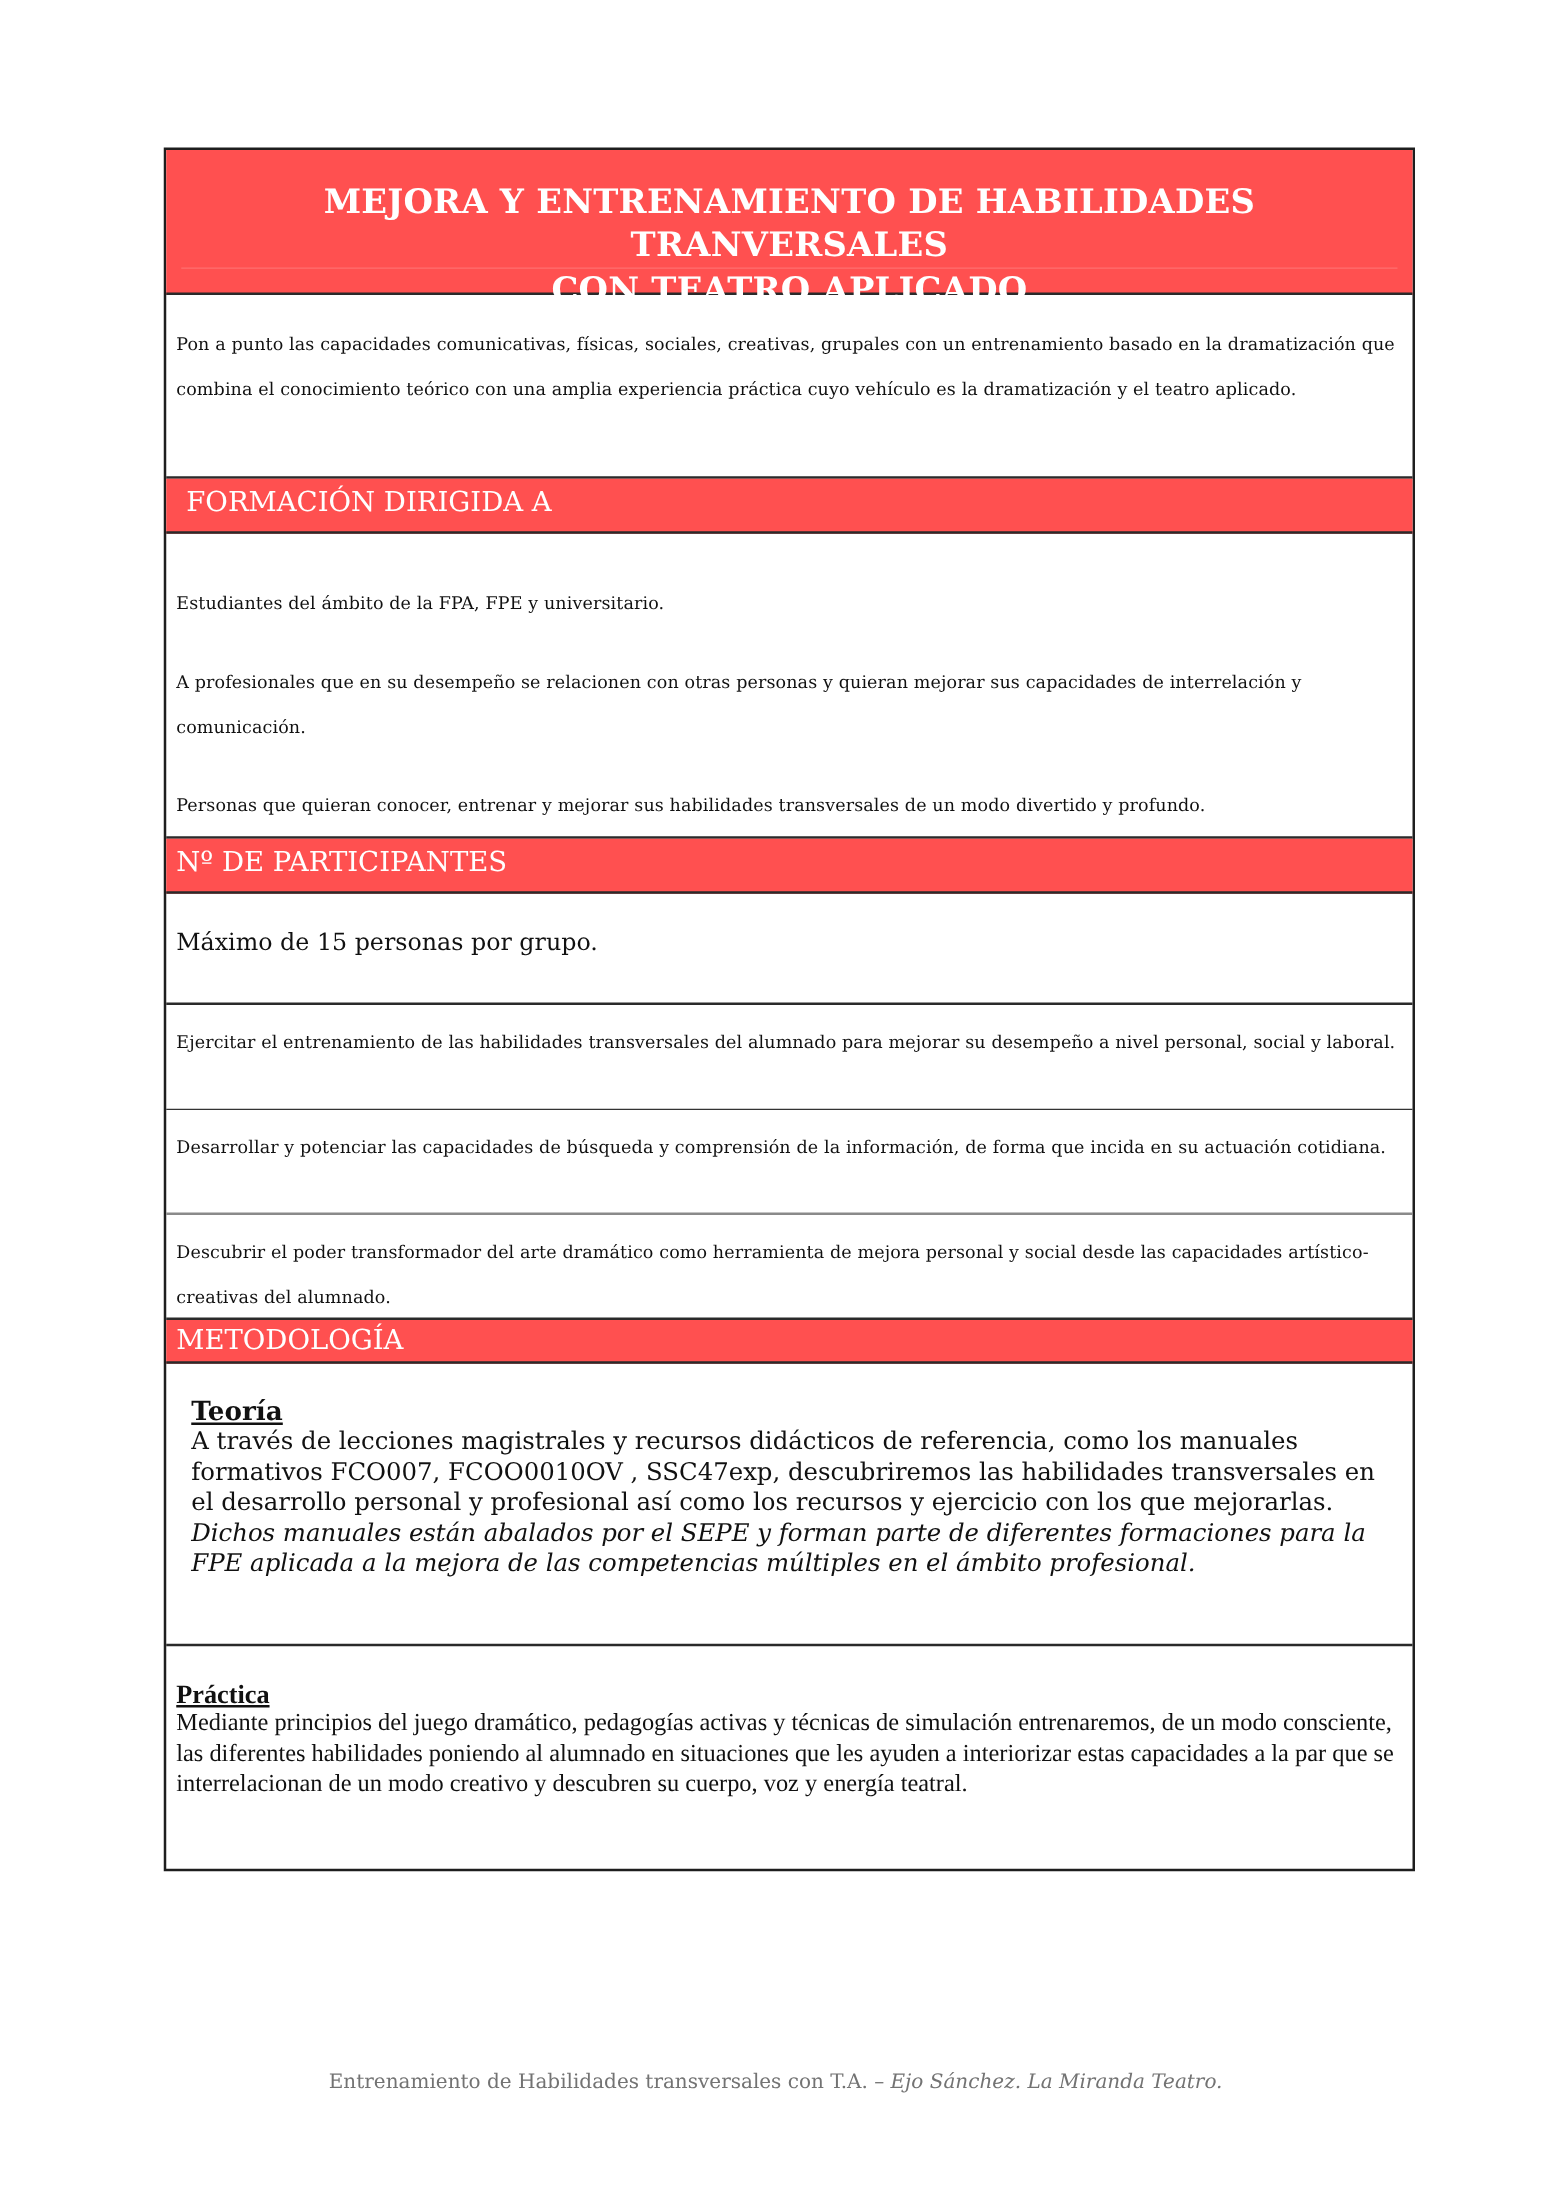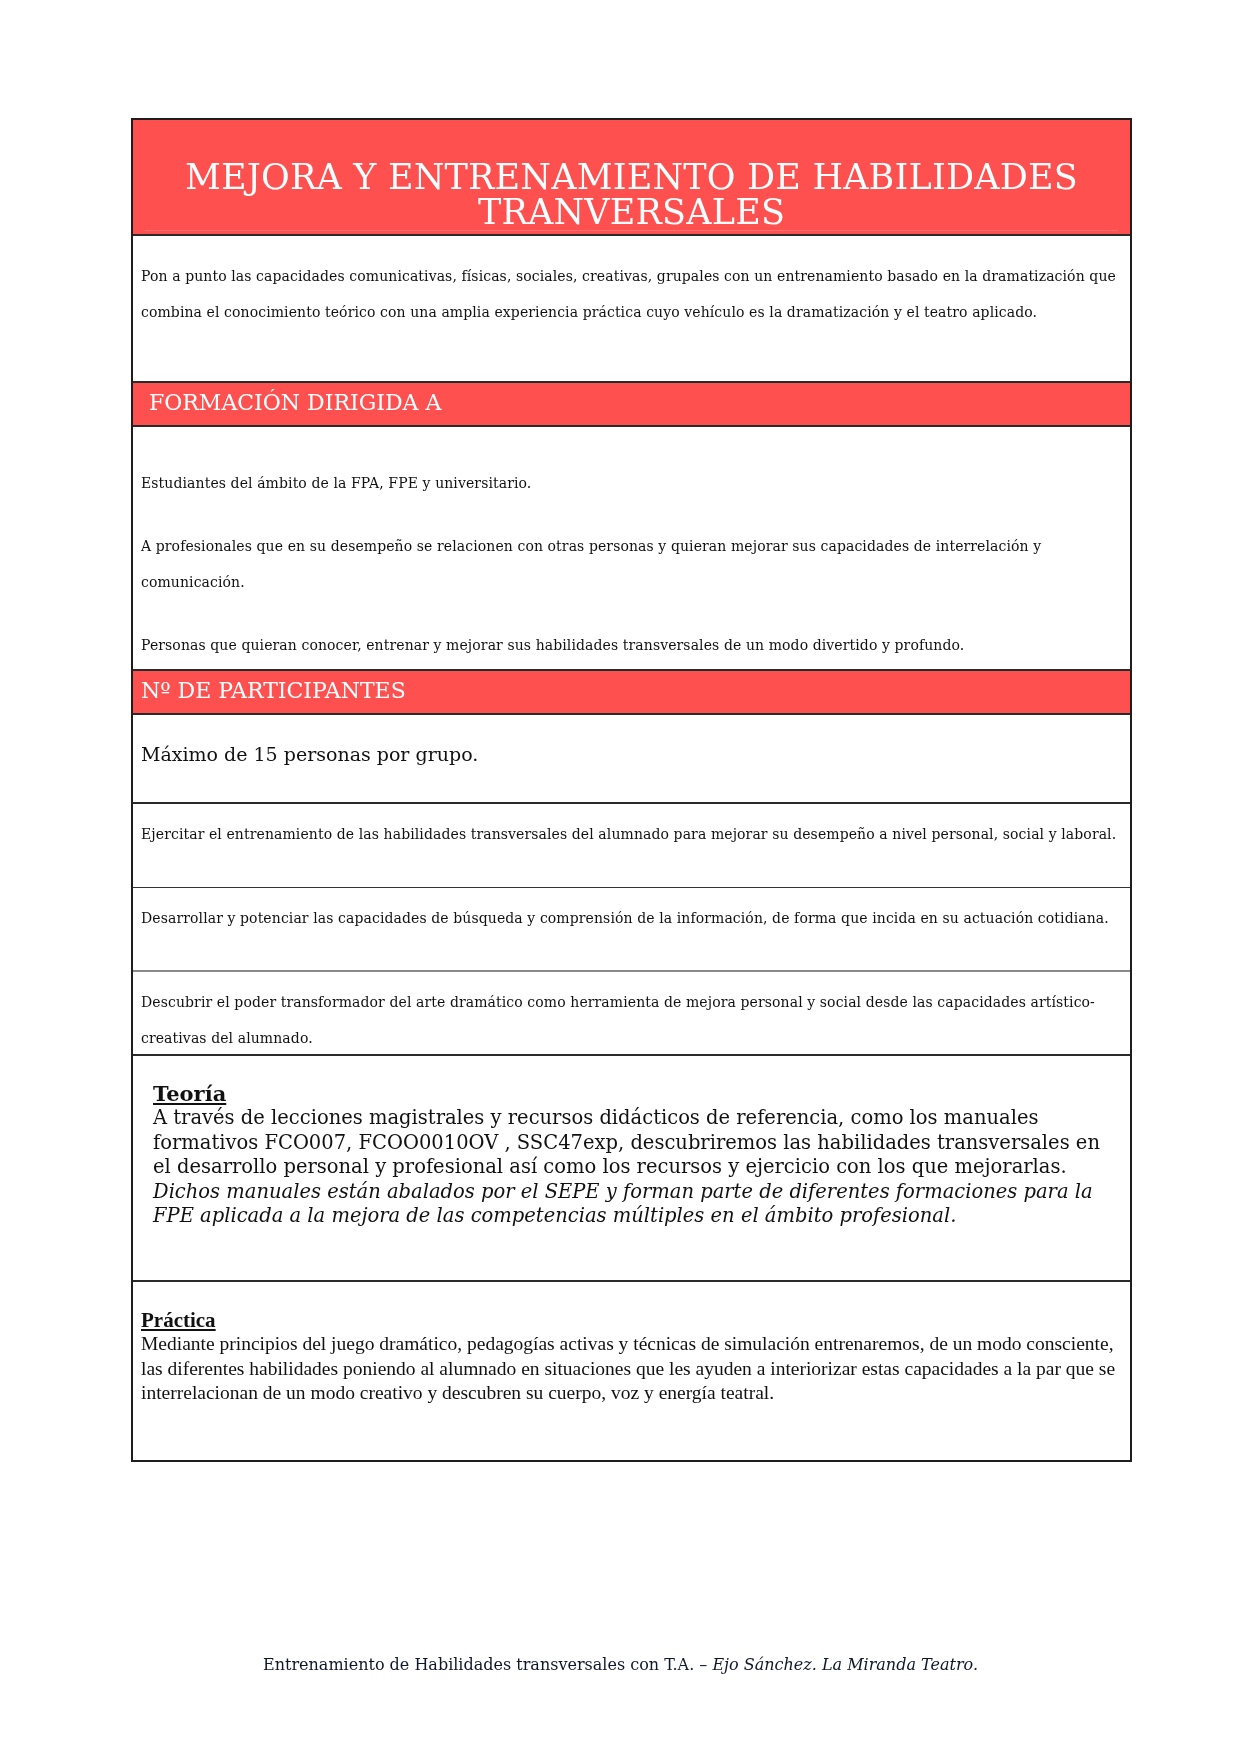--- a/index.html
+++ b/index.html
@@ -11,23 +11,23 @@
     .sheet {
       position: absolute; left: 131px; top: 118px; width: 997px;
       border: 2px solid #1e1e1e;
       box-sizing: content-box;
     }
     .row { position: relative; box-sizing: border-box; border-bottom: 2px solid #2a2a2a; }
     .row:last-child { border-bottom: none; font-family: Liberation Serif, serif; }
     .red { background: #ff5050; color: #ffffff; }
     .title-row { height: 116px; padding-top: 24px; text-align: center; }
     .title-line {
-      display: block; font-size: 35px; letter-spacing: 0.2px; line-height: 35px;
-      font-family: "DejaVu Serif", serif; font-weight: normal;
-      border-bottom: 1px solid rgba(255,255,255,0.18); margin: 16px 12px;
+      display: block; font-size: 27px; letter-spacing: 0.2px; line-height: 35px;
+      font-family: "DejaVu Serif", serif; font-weight: bold;
+      border-bottom: 1px solid rgba(255,255,255,0.18); margin: 0 12px;
     }
     .intro-row { height: 147px; padding: 22px 8px 0 8px; }
     .body-text { font-size: 14px; line-height: 36px; letter-spacing: 0.1px; }
     .sec-head { font-size: 22px; line-height: 40px; padding-left: 8px; height: 44px; }
     .sec-head.indent { padding-left: 16px; }
     .sec-head.small { height: 40px; line-height: 37px; }
     .sec-head.smaller { height: 35px; line-height: 33px; }
     .audience-row { height: 244px; padding: 22px 8px 0 8px; }
     .audience-row p { margin: 16px 0 27px 0; }
     .participants-row { height: 89px; padding: 26px 8px 0 8px; }
@@ -36,21 +36,21 @@
     .obj-row.gray-line { border-bottom: 2px solid #8a8a8a; }
     .obj-row.last { border-bottom: 2px solid #2a2a2a; }
     .method-intro { height: 45px; padding: 7px 8px 0 8px; font-weight: bold; font-size: 21px; line-height: 27px; }
     .teoria-row { height: 226px; padding: 26px 8px 0 20px; }
     .practica-row { height: 178px; padding: 26px 8px 0 8px; }
     .sub-title { font-weight: bold; text-decoration: underline; font-size: 21px; line-height: 24px; display: block; }
     .small-text { font-size: 19.5px; line-height: 24.5px; display: block; }
     .italic { font-style: italic; }
     .footer {
       position: absolute; left: 0; width: 1241px; top: 1655px; text-align: center;
-      font-size: 16px; color: #0f172a;
+      font-size: 16px; color: #737373;
     }
   </style>
 </head>
 <body>
 
 <div class="sheet">
 
   <div class="row red title-row">
     <span class="title-line">MEJORA Y ENTRENAMIENTO DE HABILIDADES TRANVERSALES</span>
     <span class="title-line">CON TEATRO APLICADO</span>
@@ -67,20 +67,21 @@
 
   <div class="row red sec-head">Nº DE PARTICIPANTES</div>
   <div class="row participants-row">
     <span class="participants-text">Máximo de 15 personas por grupo.</span>
   </div>
 
   <div class="row obj-row body-text">Ejercitar el entrenamiento de las habilidades transversales del alumnado para mejorar su desempeño a nivel personal, social y laboral.</div>
   <div class="row obj-row gray-line body-text">Desarrollar y potenciar las capacidades de búsqueda y comprensión de la información, de forma que incida en su actuación cotidiana.</div>
   <div class="row obj-row last body-text">Descubrir el poder transformador del arte dramático como herramienta de mejora personal y social desde las capacidades artístico-creativas del alumnado.</div>
 
+  <div class="row red sec-head smaller">METODOLOGÍA</div>
 
   <div class="row teoria-row">
     <span class="sub-title">Teoría</span>
     <span class="small-text">A través de lecciones magistrales y recursos didácticos de referencia, como los manuales formativos FCO007, FCOO0010OV , SSC47exp,  descubriremos las habilidades transversales en  el desarrollo personal y profesional así como los recursos y ejercicio con los que mejorarlas.</span>
     <span class="small-text italic">Dichos manuales están abalados por el SEPE  y forman parte de diferentes formaciones para la FPE aplicada a la mejora de las competencias múltiples en el ámbito profesional.</span>
   </div>
 
   <div class="row practica-row">
     <span class="sub-title">Práctica</span>
     <span class="small-text">Mediante principios del juego dramático, pedagogías activas y técnicas de simulación entrenaremos, de un modo consciente,  las diferentes habilidades poniendo al alumnado en situaciones que les ayuden a interiorizar estas capacidades a la par que se interrelacionan de un modo creativo y descubren su cuerpo, voz y energía teatral.</span>

